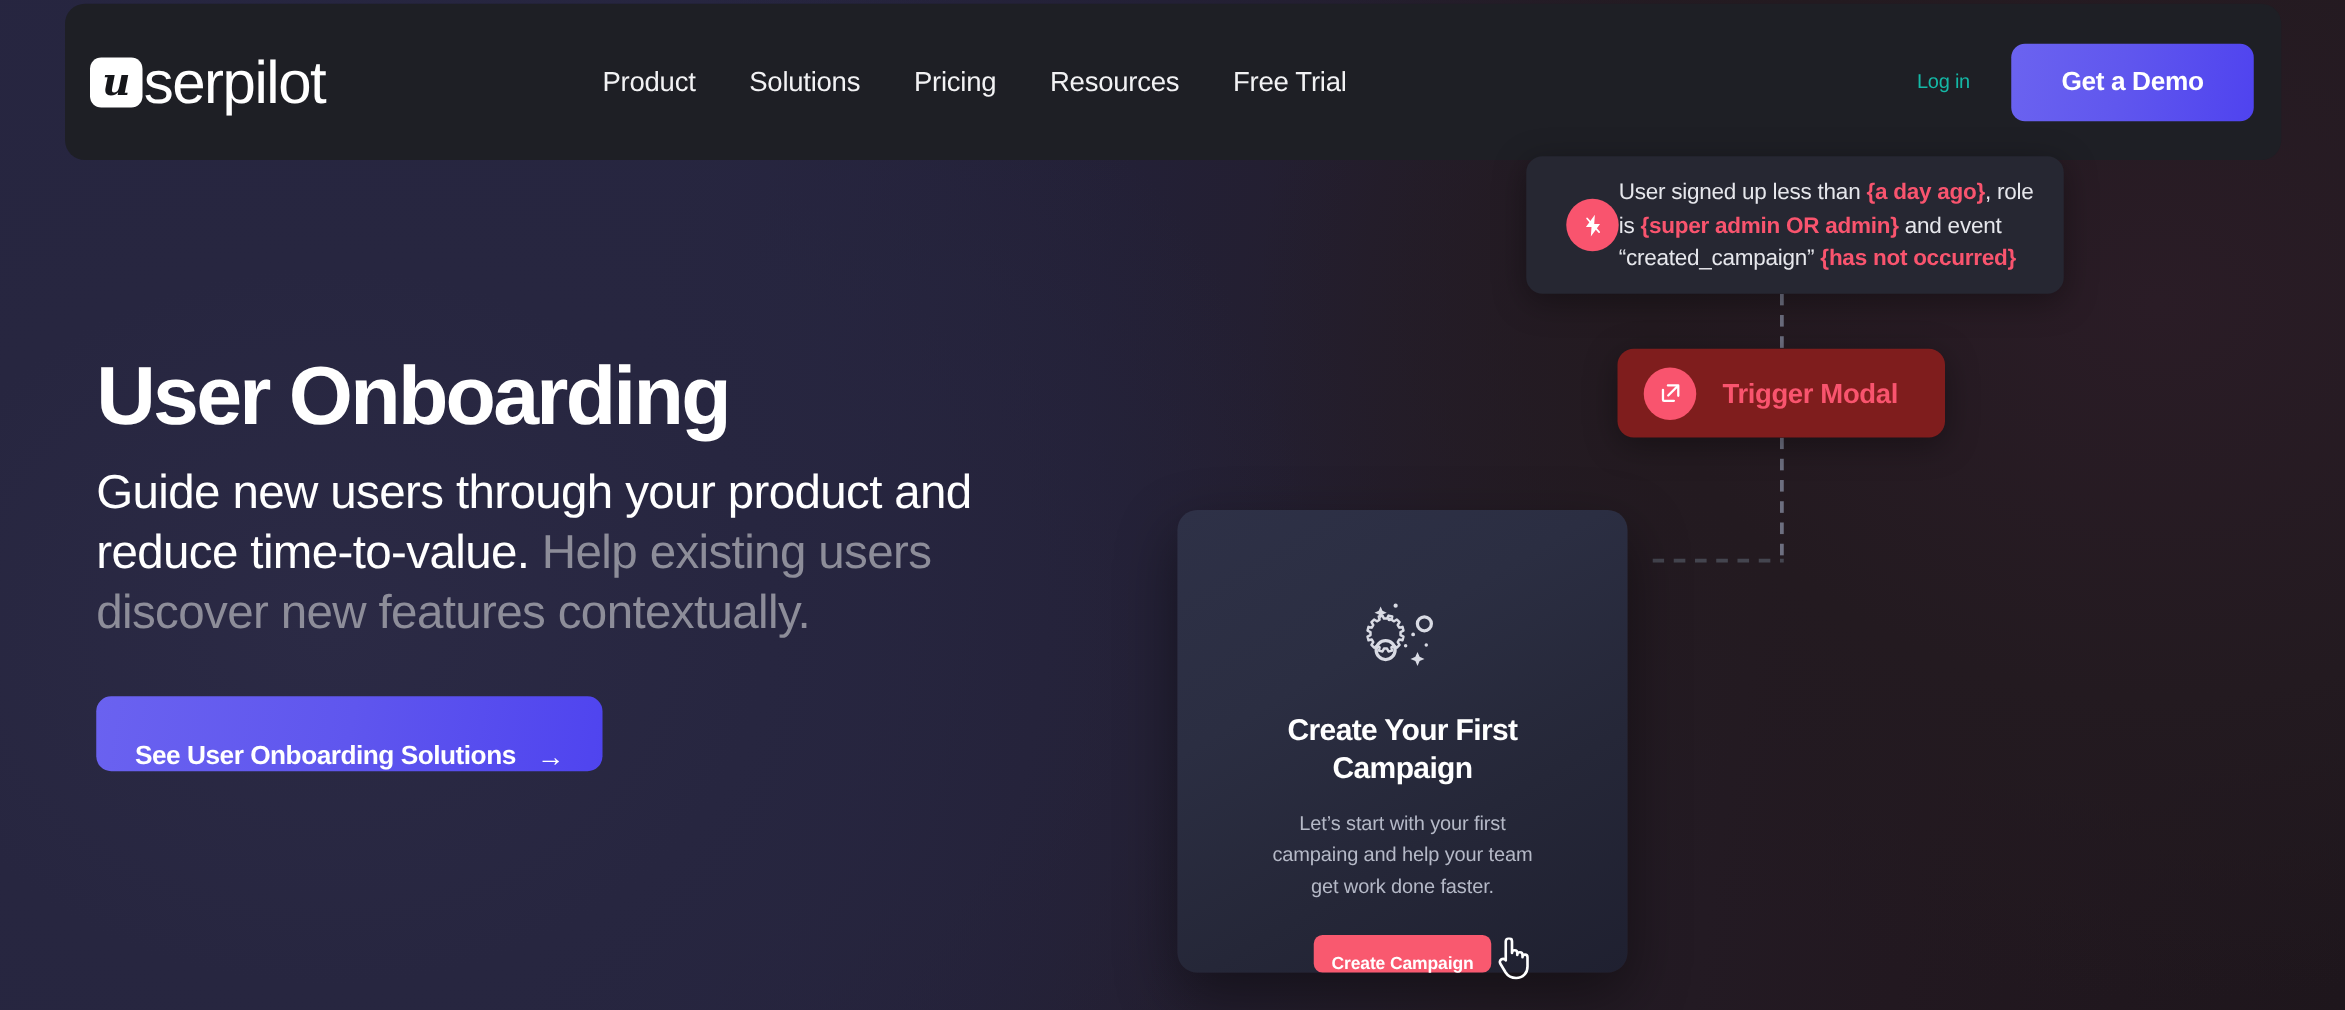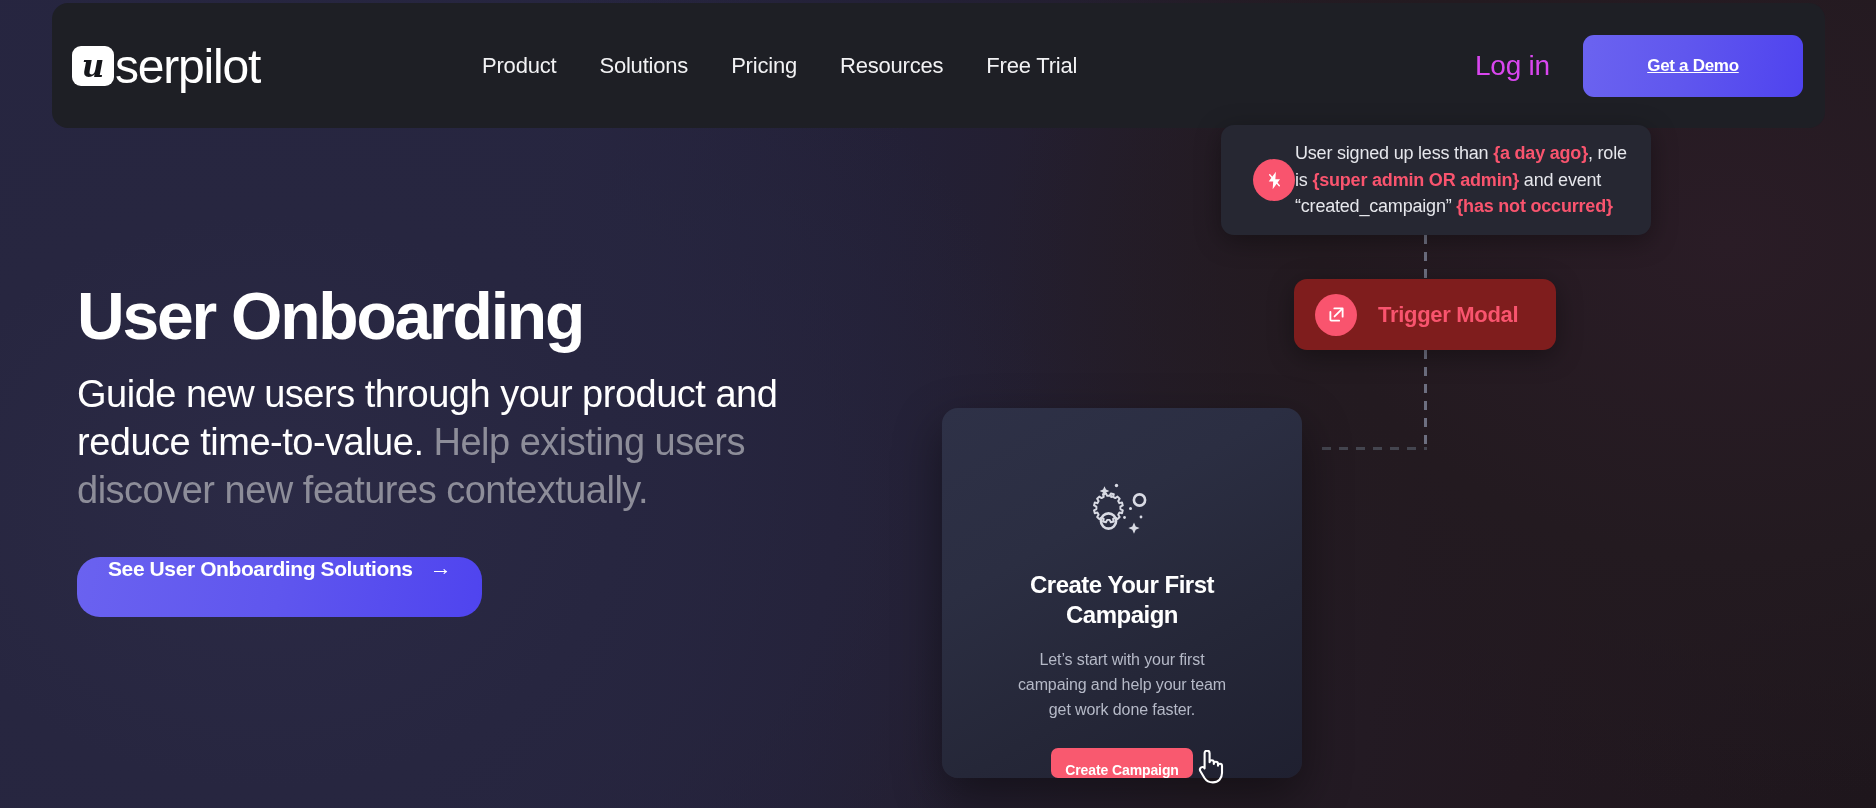--- a/index.html
+++ b/index.html
@@ -82,40 +82,39 @@
     cursor: pointer;
   }
 
   .nav-right {
     margin-left: auto;
     display: flex;
     align-items: center;
     gap: 33px;
   }
   .login-link {
-    color: #d946ef;
-    font-size: 28px;
+    color: #14b8a6;
+    font-size: 16px;
     letter-spacing: -0.2px;
     cursor: pointer;
     white-space: nowrap;
   }
   .demo-btn {
     background: linear-gradient(100deg, #6b63f0 0%, #6057ee 45%, #4f43ef 100%);
     color: #ffffff;
-    font-size: 17px;
+    font-size: 21px;
     font-weight: 700;
     letter-spacing: -0.3px;
     border: none;
     border-radius: 11px;
-    width: 220px;
+    width: 194px;
     height: 62px;
     cursor: pointer;
     font-family: "Liberation Sans", sans-serif;
     white-space: nowrap;
-    text-decoration: underline;
   }
 
   
   .hero {
     position: absolute;
     left: 77px;
     top: 282px;
     width: 720px;
   }
   .hero h1 {
@@ -130,25 +129,25 @@
     font-size: 38px;
     line-height: 1.26;
     letter-spacing: -0.5px;
     margin-bottom: 42px;
   }
   .txt-bright { color: #ffffff; }
   .txt-dim { color: #8d8d99; }
 
   .cta-btn {
     display: inline-flex;
-    align-items: flex-start;
+    align-items: flex-end;
     gap: 17px;
     background: linear-gradient(100deg, #6a62f0 0%, #5f56ee 50%, #4f44ef 100%);
     border: none;
-    border-radius: 23px;
+    border-radius: 12px;
     height: 60px;
     padding: 0 31px;
     color: #ffffff;
     font-size: 21px;
     font-weight: 700;
     letter-spacing: -0.4px;
     cursor: pointer;
     font-family: "Liberation Sans", sans-serif;
   }
   .cta-arrow { font-size: 22px; line-height: 1; display: inline-block; }

